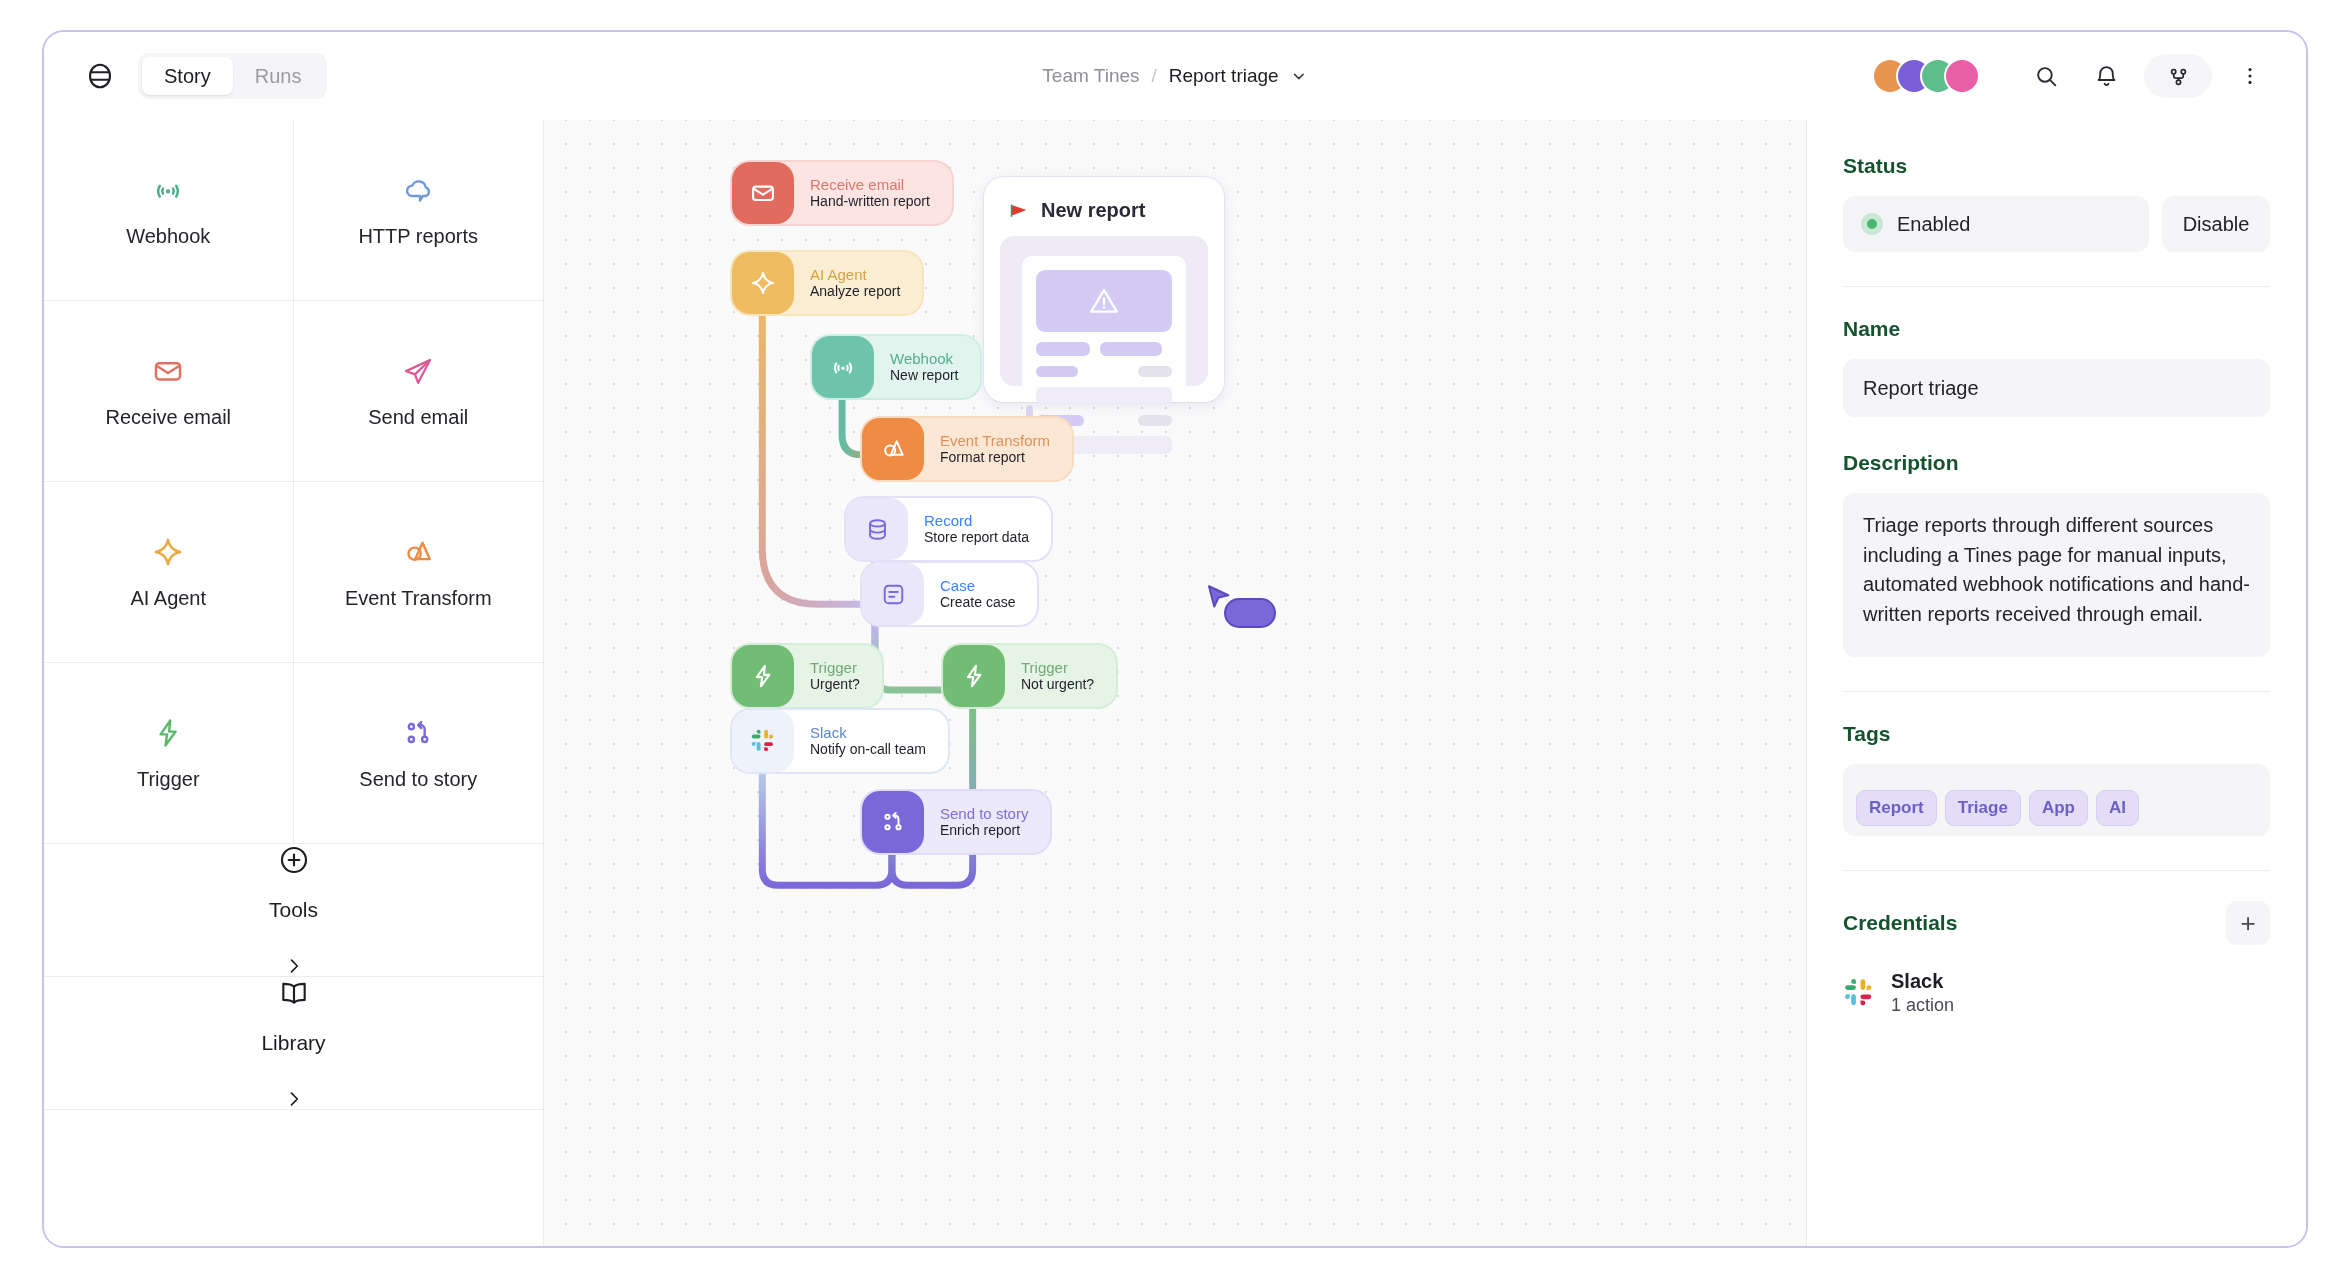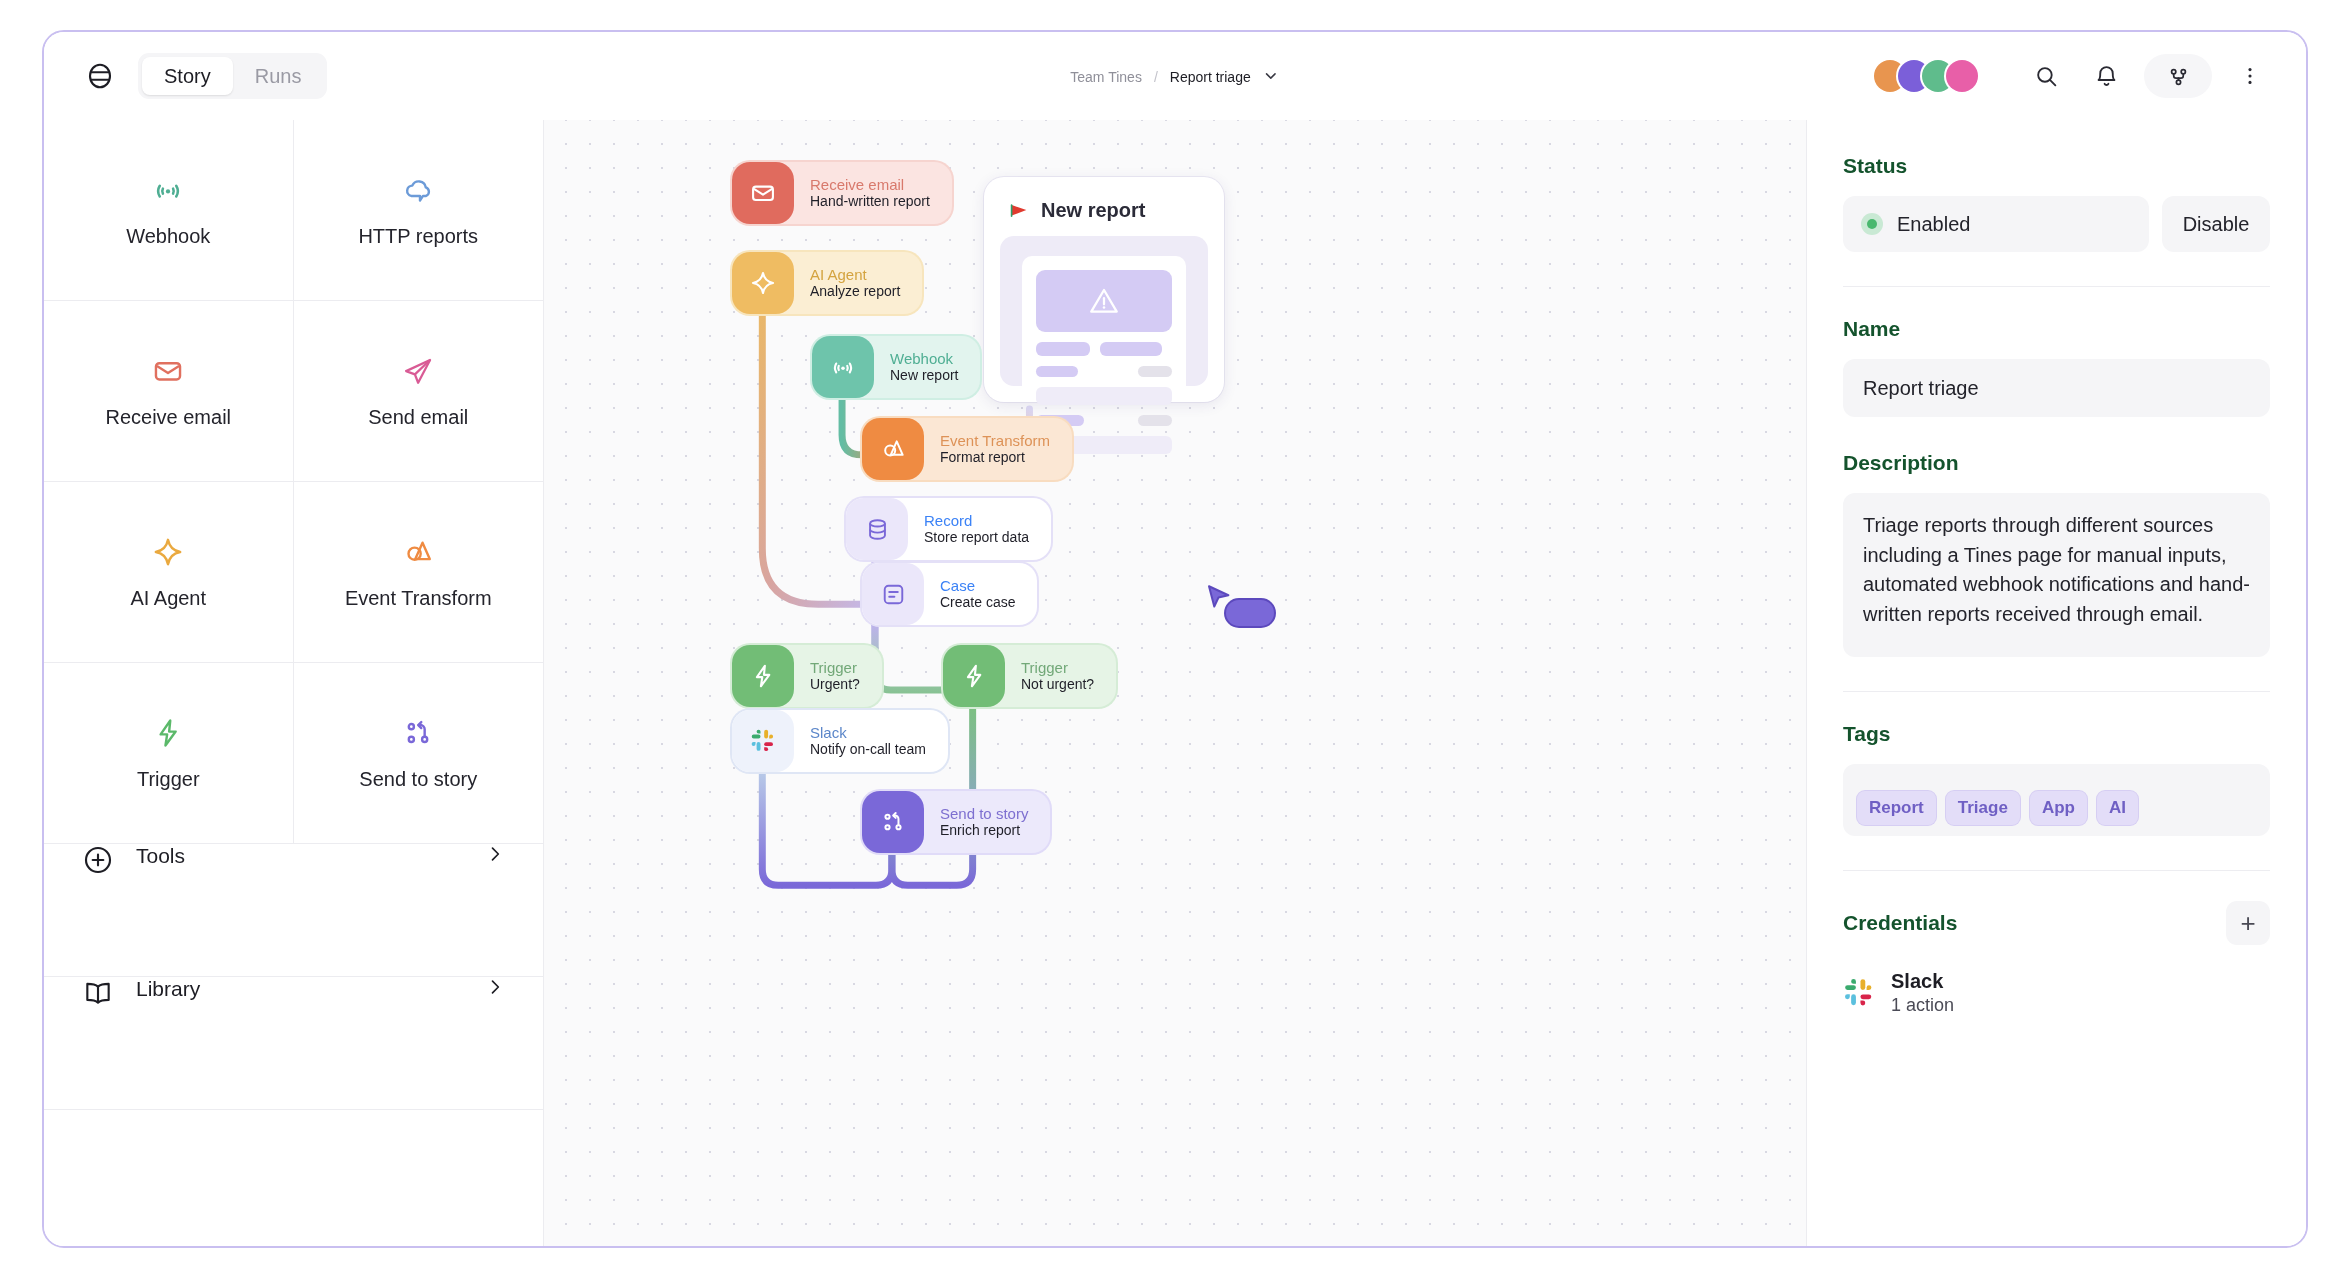--- a/index.html
+++ b/index.html
@@ -40,21 +40,21 @@
     font-size: 20px; line-height: 1; color: #9a9aa4;
     padding: 9px 22px; border-radius: 8px; cursor: pointer;
     font-family: "Liberation Sans", sans-serif; border: none; background: none;
   }
   .seg-btn.active { background: #ffffff; color: #1d1d24; box-shadow: 0 1px 2px rgba(0,0,0,.10); }
 
   #breadcrumb {
     position: absolute; left: 50%; top: 50%;
     transform: translate(-50%, -50%);
     display: flex; align-items: center; gap: 12px;
-    font-size: 14px; white-space: nowrap;
+    font-size: 19px; white-space: nowrap;
   }
   #bc-team { color: #8f8f99; }
   #bc-sep { color: #c3c3cb; }
   #bc-title { color: #1d1d24; }
 
   #topbar-right {
     position: absolute; right: 34px; top: 50%;
     transform: translateY(-50%);
     display: flex; align-items: center; gap: 0;
   }
@@ -79,21 +79,21 @@
   .pal-cell {
     height: 181px; border-right: 1px solid #ececf0; border-bottom: 1px solid #ececf0;
     display: flex; flex-direction: column; align-items: center; justify-content: center;
     gap: 14px; cursor: pointer;
   }
   .pal-cell:nth-child(2n) { border-right: none; }
   .pal-label { font-size: 20px; color: #24242c; }
 
   .side-row {
     height: 133px; border-bottom: 1px solid #ececf0;
-    display: flex; padding: 0 38px; gap: 22px; cursor: pointer;
+    display: flex; align-items: center; padding: 0 38px; gap: 22px; cursor: pointer; flex-direction: column;
   }
   .side-row .sr-label { font-size: 21px; color: #1d1d24; flex: 1; }
 
   
   #canvas {
     position: absolute; left: 500px; top: 88px; right: 500px; bottom: 0;
     background-color: #fafafb;
     background-image: radial-gradient(#d8d8e2 1.4px, transparent 1.4px);
     background-size: 24px 24px;
     background-position: 10px 12px;

